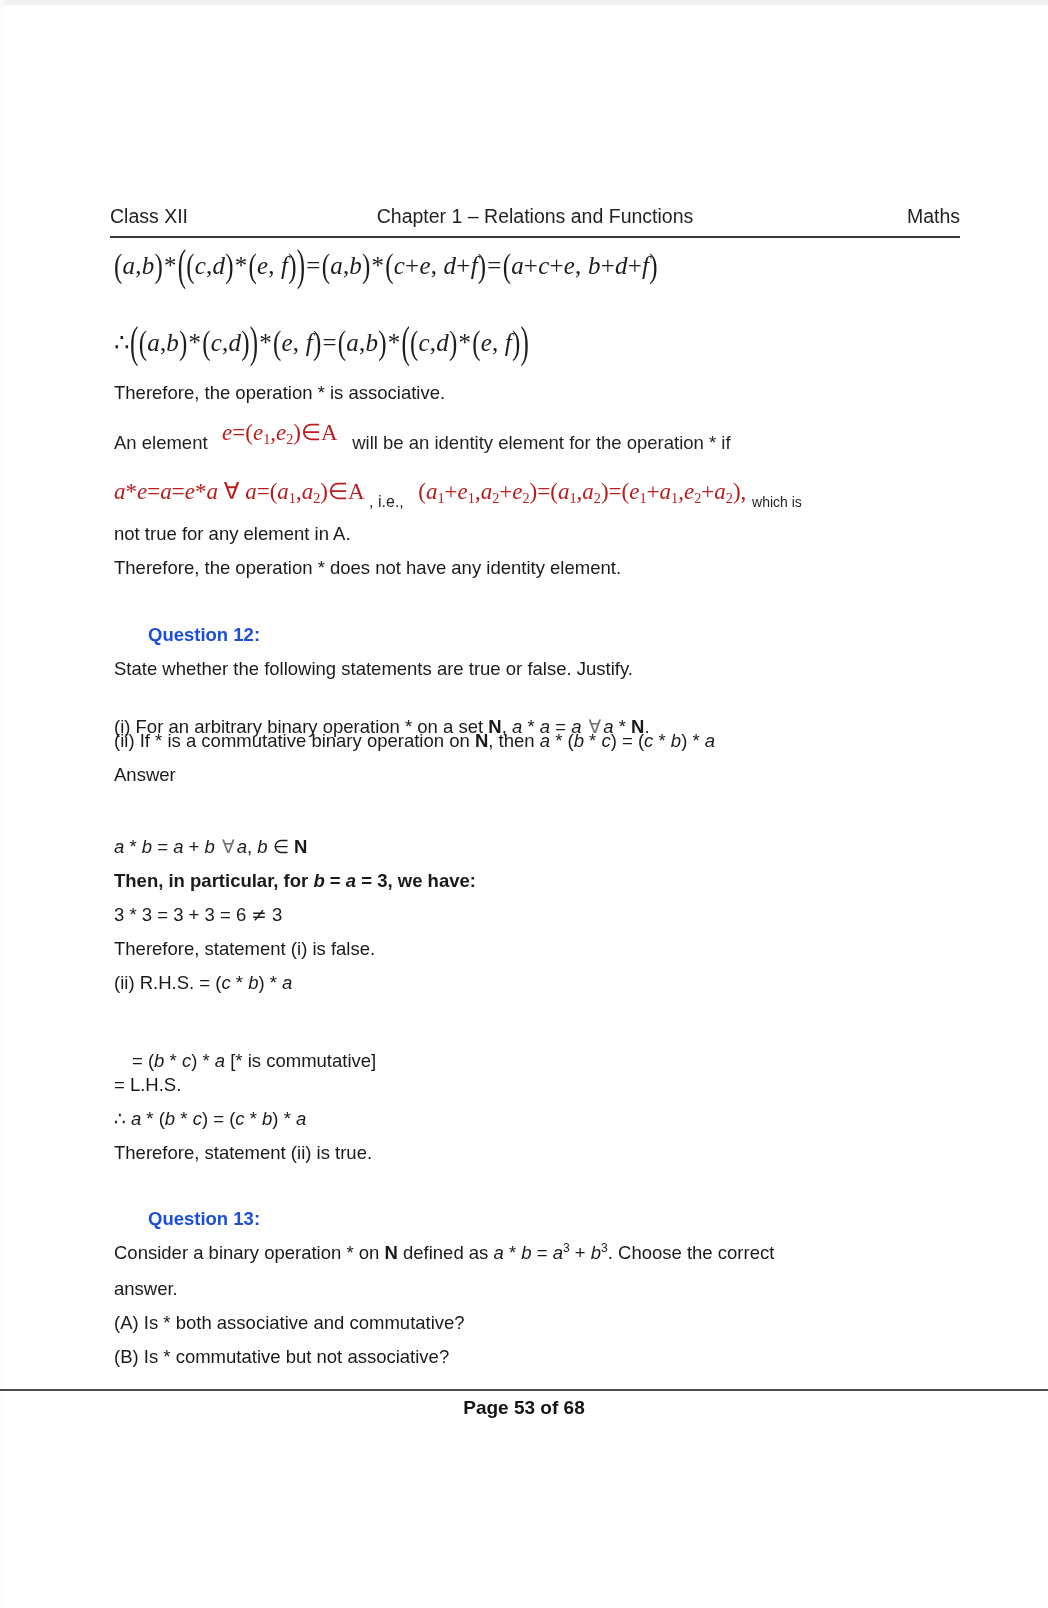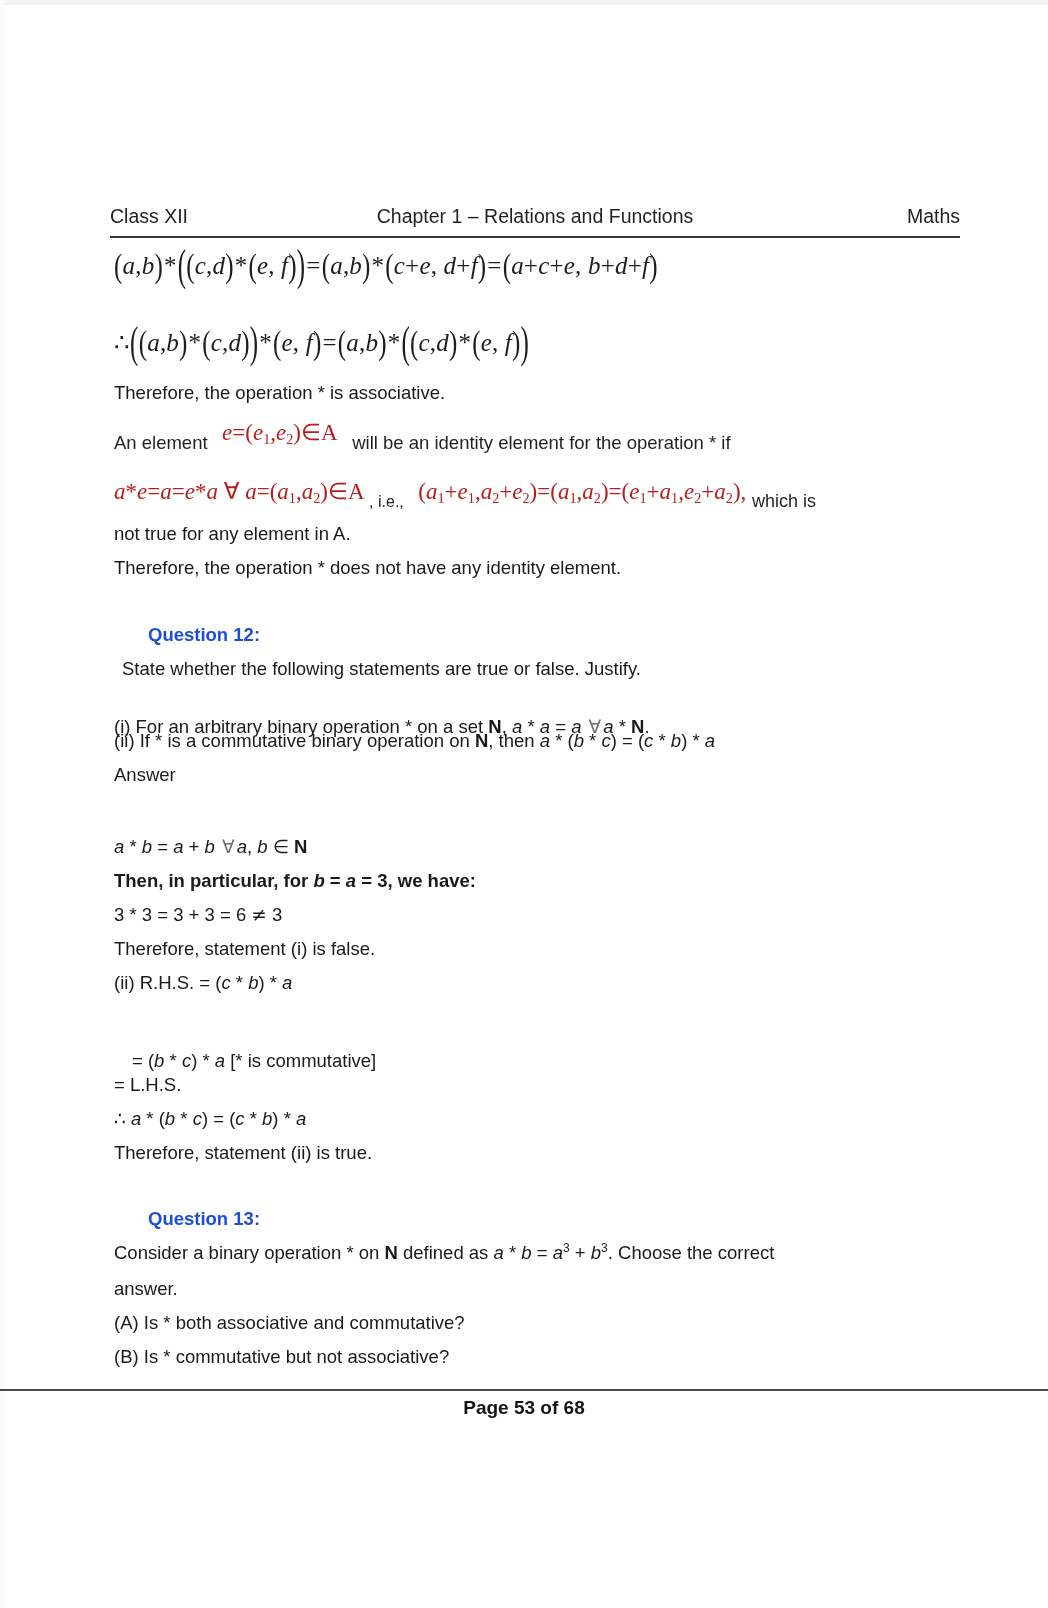--- a/index.html
+++ b/index.html
@@ -186,30 +186,30 @@
   </div>
 
   <div class="blk" style="left:114px; top:478px; width:880px;">
     <span class="eq-inline">
       <span style="font-style:italic;">a</span><span class="op">*</span><span style="font-style:italic;">e</span><span class="op">=</span><span style="font-style:italic;">a</span><span class="op">=</span><span style="font-style:italic;">e</span><span class="op">*</span><span style="font-style:italic;">a</span> <span class="sym">∀</span> <span style="font-style:italic;">a</span><span class="op">=</span><span class="paren">(</span><span style="font-style:italic;">a</span><sub>1</sub>,<span style="font-style:italic;">a</span><sub>2</sub><span class="paren">)</span><span class="op">∈</span>A
     </span>
     <span style="font-size:16px; position:relative; top:8px;">, i.e.,</span>
     <span class="eq-inline" style="padding-left:10px;">
       <span class="paren">(</span><span style="font-style:italic;">a</span><sub>1</sub><span class="op">+</span><span style="font-style:italic;">e</span><sub>1</sub>,<span style="font-style:italic;">a</span><sub>2</sub><span class="op">+</span><span style="font-style:italic;">e</span><sub>2</sub><span class="paren">)</span><span class="op">=</span><span class="paren">(</span><span style="font-style:italic;">a</span><sub>1</sub>,<span style="font-style:italic;">a</span><sub>2</sub><span class="paren">)</span><span class="op">=</span><span class="paren">(</span><span style="font-style:italic;">e</span><sub>1</sub><span class="op">+</span><span style="font-style:italic;">a</span><sub>1</sub>,<span style="font-style:italic;">e</span><sub>2</sub><span class="op">+</span><span style="font-style:italic;">a</span><sub>2</sub><span class="paren">)</span>,
     </span>
-    <span style="font-size:18px; position:relative; top:8px;">which is</span>
+    <span style="font-size:14px; position:relative; top:8px;">which is</span>
   </div>
 
   <div class="blk line" style="left:114px; top:517px; width:840px;">not true for any element in A.</div>
 
   <div class="blk line" style="left:114px; top:551px; width:840px;">Therefore, the operation * does not have any identity element.</div>
 
   <div class="blk qhead" style="left:114px; top:618px;">Question 12:</div>
 
-  <div class="blk line" style="left:114px; top:652px; width:840px;margin-left:8px;">State whether the following statements are true or false. Justify.</div>
+  <div class="blk line" style="left:114px; top:652px; width:840px;">State whether the following statements are true or false. Justify.</div>
 
   <div class="blk line" style="left:114px; top:690px; width:880px;margin-top:20px;">
     (i) For an arbitrary binary operation * on a set <span class="bold">N</span>, <span class="ital">a</span> * <span class="ital">a</span> = <span class="ital">a</span> <span class="forall">∀</span><span class="ital">a</span> * <span class="bold">N</span>.
   </div>
 
   <div class="blk line" style="left:114px; top:724px; width:880px;">
     (ii) If * is a commutative binary operation on <span class="bold">N</span>, then <span class="ital">a</span> * (<span class="ital">b</span> * <span class="ital">c</span>) = (<span class="ital">c</span> * <span class="ital">b</span>) * <span class="ital">a</span>
   </div>
 
   <div class="blk line" style="left:114px; top:758px;">Answer</div>

